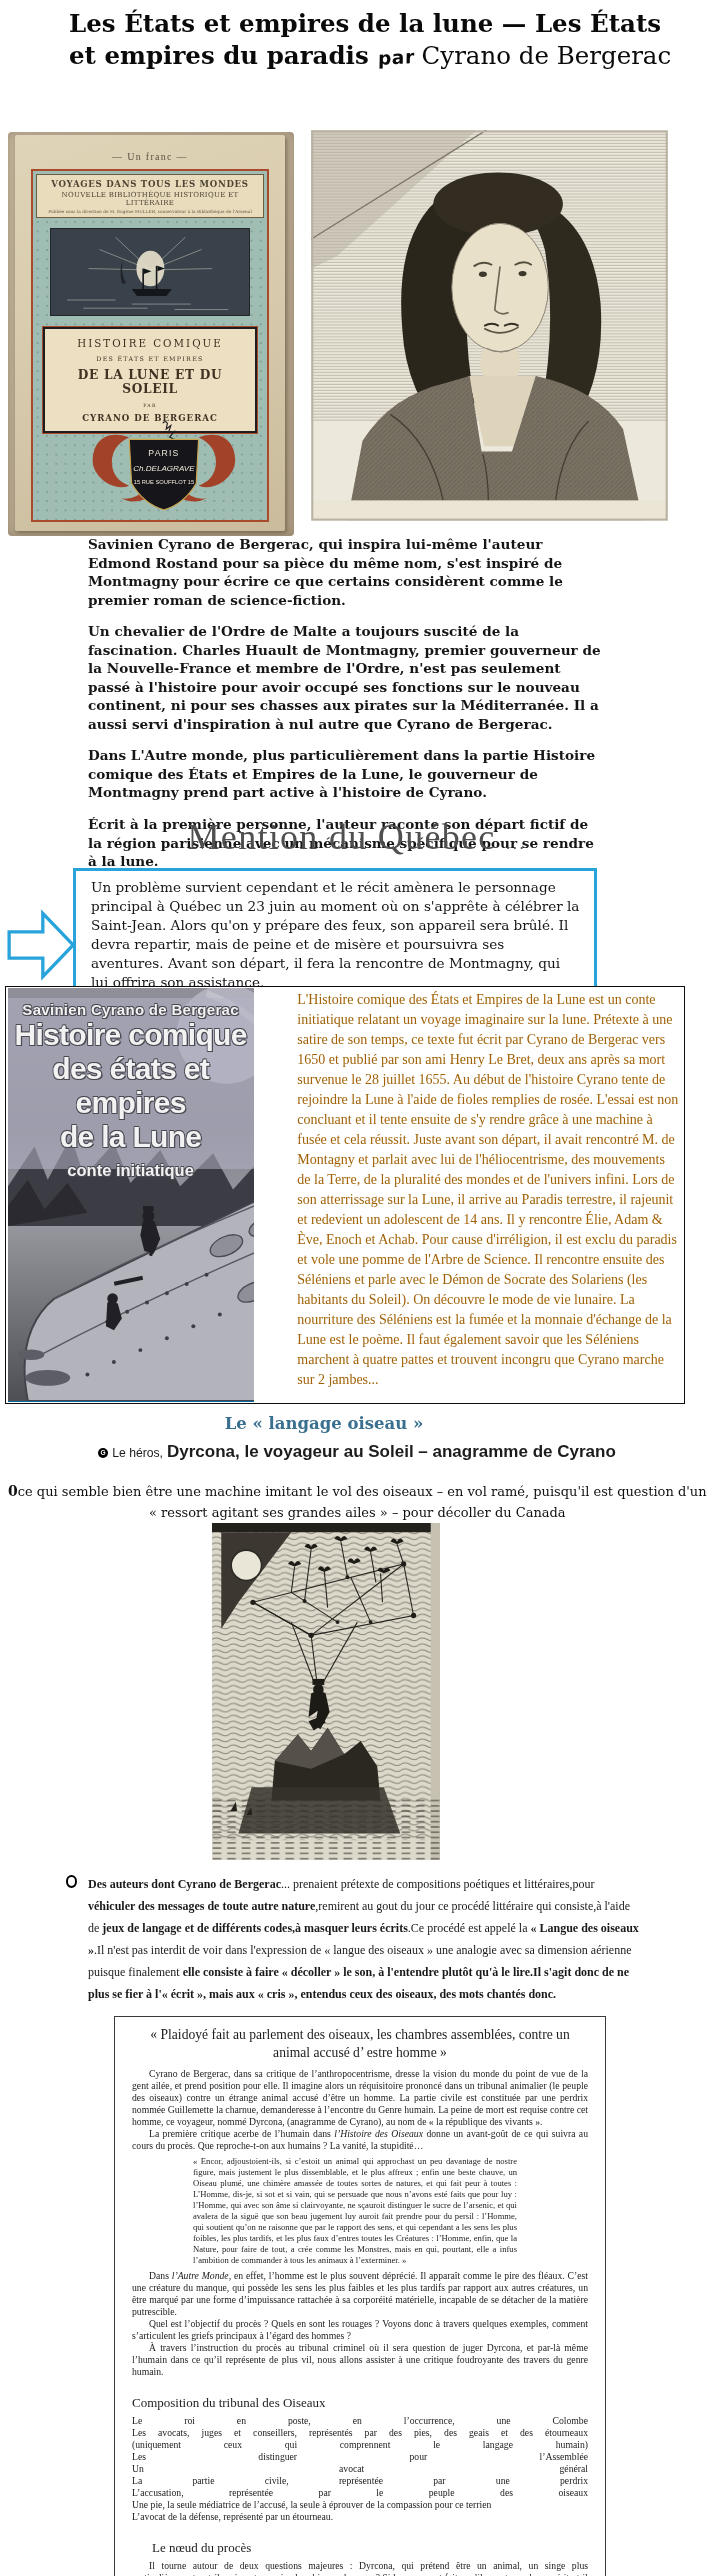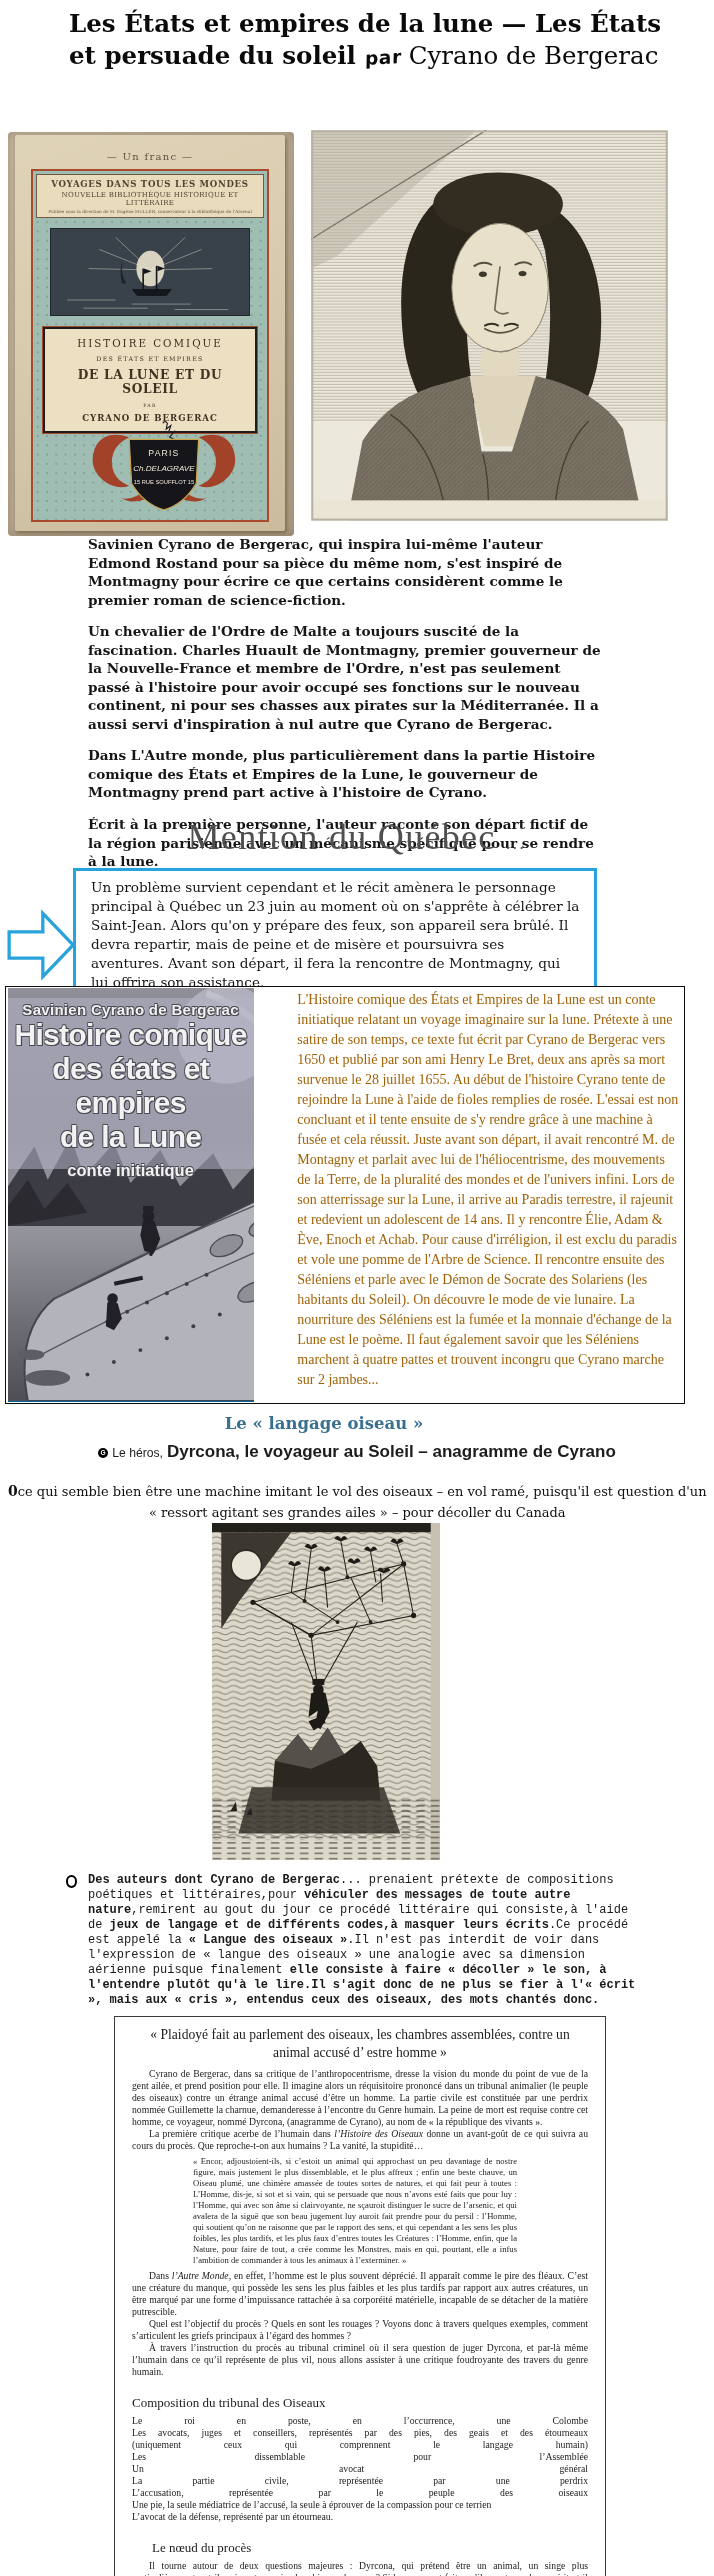--- a/index.html
+++ b/index.html
@@ -13,21 +13,21 @@
         font-size:18.5px;transform:rotate(-3deg) skewX(-4deg);margin:0 6.6px 0 9.3px;letter-spacing:0.7px;}
   #title-block .author{font-weight:400;}
 
   
   #cover1{left:8px;top:132px;width:286px;height:404px;background:linear-gradient(135deg,#cbbda6,#b7a78d);
           border-radius:4px;overflow:hidden;box-shadow:inset 0 0 12px rgba(60,40,20,.35);}
   #cover1 .book{position:absolute;left:6.6px;top:2.6px;right:8.6px;bottom:4.6px;background:
           linear-gradient(160deg,#e0d4b8 0%,#d6c9ab 55%,#c9bb9c 100%);border-radius:2.6px;
           box-shadow:1.3px 2px 4px rgba(60,45,25,.5);}
   #cover1 .price{position:absolute;top:16px;left:0;right:0;text-align:center;font-size:10px;
-          letter-spacing:1.3px;color:#5f5242;}
+          letter-spacing:1.3px;color:#5f5242;font-family:Liberation Serif, serif;}
   #cover1 .redframe{position:absolute;left:16px;right:16px;top:34px;bottom:9.3px;border:2.6px solid #a84a2b;
           background:#9fbdb3;background-image:radial-gradient(#7fa294 0.8px,transparent 0.9px);
           background-size:9.3px 9.3px;}
   #cover1 .series{position:absolute;left:3.3px;right:3.3px;top:3.3px;background:#e8dcbd;border:0.7px solid #6e5b43;
           text-align:center;color:#4f4434;padding:4px 1.3px 3.3px;}
   #cover1 .series .s1{font-size:8.6px;font-weight:700;letter-spacing:0.7px;}
   #cover1 .series .s2{font-size:7px;letter-spacing:0.3px;margin-top:2px;}
   #cover1 .series .s3{font-size:4.3px;margin-top:2px;color:#6a5b46;}
   #cover1 .shipwrap{position:absolute;left:17px;right:17px;top:57px;height:86px;background:#39414a;
           border:1.3px solid #22272c;}
@@ -78,22 +78,22 @@
       font-size:6.6px;line-height:10px;text-align:center;font-weight:700;vertical-align:2px;margin-right:4px;}
   #hero-line .pre{font-size:12.2px;}
   #hero-line .big{font-size:17px;font-weight:700;margin-left:4px;}
   #oiseau-sentence{left:5.3px;top:1481px;width:704px;text-align:center;font-size:13px;line-height:20.5px;color:#101010;}
   #oiseau-sentence .lead{font-weight:700;font-size:14px;}
 
   
   #engraving2{left:212px;top:1523px;width:228px;height:337px;background:#d8d4c8;overflow:hidden;}
 
   
-  #auteurs{left:66px;top:1873px;width:576px;font-family:Liberation Mono, monospace;
-      font-size:12px;line-height:15px;color:#1a1a1a;}
+  #auteurs{left:66px;top:1873px;width:576px;font-family:Liberation Serif, serif;
+      font-size:12px;line-height:22px;color:#1a1a1a;}
   #auteurs .ring{position:absolute;left:0;top:2px;width:7.3px;height:8.6px;border:2.3px solid #000;border-radius:50%;}
   #auteurs .atext{display:block;margin-left:22px;}
   #auteurs b{font-weight:700;}
 
   
   #plaidoye{left:114px;top:2016px;width:456px;border:1.3px solid #3a3a3a;background:#fff;
       padding:8px 17px 10.6px;font-family:"Liberation Serif",serif;font-size:9.7px;line-height:12px;
       color:#1c1c1c;text-align:justify;}
   #plaidoye .ptitle{text-align:center;font-size:13.6px;line-height:18px;margin:1.3px 0 5.3px;}
   #plaidoye p{margin:0;text-indent:17px;}
@@ -104,21 +104,21 @@
   #plaidoye .noindent{text-indent:0;}
   i{font-style:italic;}
 </style>
 </head>
 <body>
 
 <div id="page">
 
   <div class="abs" id="title-block">
     <div>Les États et empires de la lune — Les États</div>
-    <div><span>et persuade du soleil</span><span class="par">par</span><span class="author">Cyrano de Bergerac</span></div>
+    <div><span>et empires du paradis</span><span class="par">par</span><span class="author">Cyrano de Bergerac</span></div>
   </div>
 
   <div class="abs" id="cover1">
     <div class="book">
       <div class="price">— Un franc —</div>
       <div class="redframe">
         <div class="series">
           <div class="s1">VOYAGES DANS TOUS LES MONDES</div>
           <div class="s2">NOUVELLE BIBLIOTHÈQUE HISTORIQUE ET LITTÉRAIRE</div>
           <div class="s3">Publiée sous la direction de M. Eugène MULLER, conservateur à la Bibliothèque de l'Arsenal</div>
@@ -380,21 +380,21 @@
     <p><span>La première critique acerbe de l’humain dans </span><i>l’Histoire des Oiseaux</i><span> donne un avant-goût de ce qui suivra au cours du procès. Que reproche-t-on aux humains ? La vanité, la stupidité…</span></p>
     <div class="quote">« Encor, adjoustoient-ils, si c’estoit un animal qui approchast un peu davantage de nostre figure, mais justement le plus dissemblable, et le plus affreux ; enfin une beste chauve, un Oiseau plumé, une chimère amassée de toutes sortes de natures, et qui fait peur à toutes : L’Homme, dis-je, si sot et si vain, qui se persuade que nous n’avons esté faits que pour luy : l’Homme, qui avec son âme si clairvoyante, ne sçauroit distinguer le sucre de l’arsenic, et qui avalera de la siguë que son beau jugement luy auroit fait prendre pour du persil : l’Homme, qui soutient qu’on ne raisonne que par le rapport des sens, et qui cependant a les sens les plus foibles, les plus tardifs, et les plus faux d’entres toutes les Créatures : l’Homme, enfin, que la Nature, pour faire de tout, a crée comme les Monstres, mais en qui, pourtant, elle a infus l’ambition de commander à tous les animaux à l’exterminer. »</div>
     <p><span>Dans </span><i>l’Autre Monde</i><span>, en effet, l’homme est le plus souvent déprécié. Il apparaît comme le pire des fléaux. C’est une créature du manque, qui possède les sens les plus faibles et les plus tardifs par rapport aux autres créatures, un être marqué par une forme d’impuissance rattachée à sa corporéité matérielle, incapable de se détacher de la matière putrescible.</span></p>
     <p>Quel est l’objectif du procès ? Quels en sont les rouages ? Voyons donc à travers quelques exemples, comment s’articulent les griefs principaux à l’égard des hommes ?</p>
     <p>À travers l’instruction du procès au tribunal criminel où il sera question de juger Dyrcona, et par-là même l’humain dans ce qu’il représente de plus vil, nous allons assister à une critique foudroyante des travers du genre humain.</p>
     <h3>Composition du tribunal des Oiseaux</h3>
     <div>
         <div class="jline">Le roi en poste, en l’occurrence, une Colombe</div>
         <div class="jline">Les avocats, juges et conseillers, représentés par des pies, des geais et des étourneaux</div>
         <div class="jline">(uniquement ceux qui comprennent le langage humain)</div>
-        <div class="jline">Les dissemblable pour l’Assemblée</div>
+        <div class="jline">Les distinguer pour l’Assemblée</div>
         <div class="jline">Un avocat général</div>
         <div class="jline">La partie civile, représentée par une perdrix</div>
         <div class="jline">L’accusation, représentée par le peuple des oiseaux</div>
       </div>
     <p class="noindent">Une pie, la seule médiatrice de l’accusé, la seule à éprouver de la compassion pour ce terrien</p>
     <p class="noindent">L’avocat de la défense, représenté par un étourneau.</p>
     <h3 class="indent">Le nœud du procès</h3>
     <p>Il tourne autour de deux questions majeures : Dyrcona, qui prétend être un animal, un singe plus particulièrement, est-il vraiment un animal ou bien un homme ? Si la preuve est faite qu’il en est un, alors, mérite-t-il la mort ?</p>
   </div>
 

